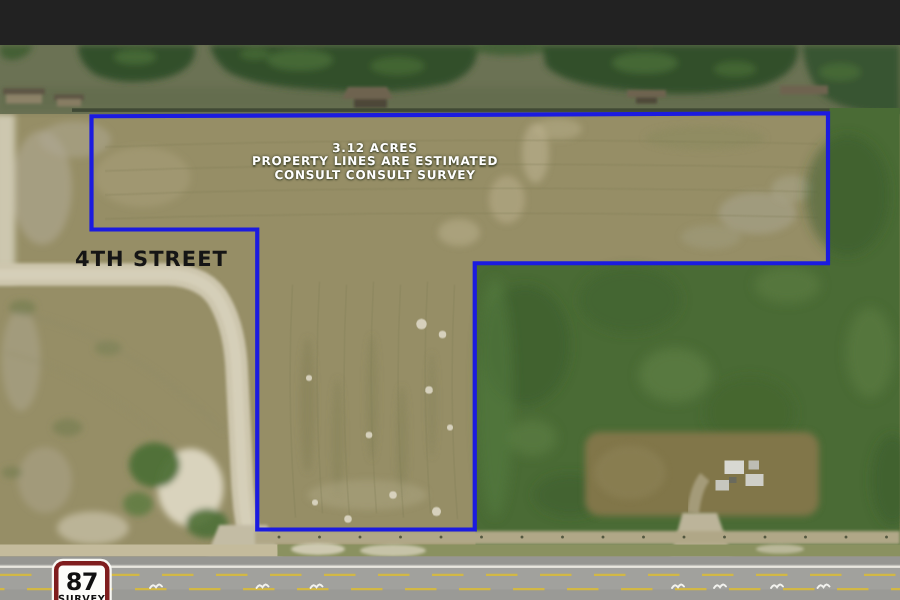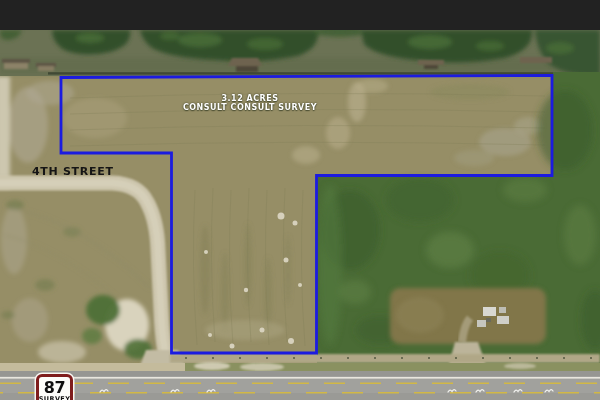--- a/index.html
+++ b/index.html
@@ -11,22 +11,22 @@
   }
   .stage svg{position:absolute;left:0;top:0;}
   .annotation{
     position:absolute;left:160px;top:64px;width:180px;
     text-align:center;color:#ffffff;font-size:8px;font-weight:700;
     line-height:9px;letter-spacing:0.5px;
     text-shadow:0 0 2px rgba(30,40,20,.85),0 1px 1px rgba(30,40,20,.5);
     white-space:nowrap;
   }
   .street-label{
-    position:absolute;left:32px;top:135px;
-    color:#151515;font-size:11px;font-weight:700;letter-spacing:0.7px;
+    position:absolute;left:50px;top:135px;
+    color:#151515;font-size:14px;font-weight:700;letter-spacing:0.7px;
     white-space:nowrap;
   }
   .hwy-sign{
     position:absolute;left:36px;top:344px;width:37px;height:34px;
     box-sizing:border-box;background:#fdfdfa;border:3px solid #7f1d1d;
     border-radius:6px;box-shadow:0 0 0 1.5px rgba(252,252,248,.95);
     display:flex;flex-direction:column;align-items:center;justify-content:center;
     color:#101010;
   }
   .hwy-num{font-size:16px;font-weight:700;line-height:15px;letter-spacing:-0.5px;}
@@ -252,20 +252,21 @@
       <ellipse cx="505" cy="392" rx="20" ry="5" fill="#d8d2bd" opacity=".75"></ellipse>
       <ellipse cx="578" cy="394" rx="18" ry="5" fill="#d8d2bd" opacity=".7"></ellipse>
     </g>
   </g>
 
   <polygon fill="none" stroke="#1b1be0" stroke-width="2.8" stroke-linejoin="miter" points="61,47.5 552,45.5 552,145.5 316.5,145.5 316.5,323 171.5,323 171.5,123 61,123"></polygon>
 </svg>
 
   <div class="annotation">
     <div>3.12 ACRES</div>
+    <div>PROPERTY LINES ARE ESTIMATED</div>
     <div>CONSULT CONSULT SURVEY</div>
   </div>
 
   <div class="street-label">4TH STREET</div>
 
   <div class="hwy-sign">
     <div class="hwy-num">87</div>
     <div class="hwy-state">SURVEY</div>
   </div>
 

